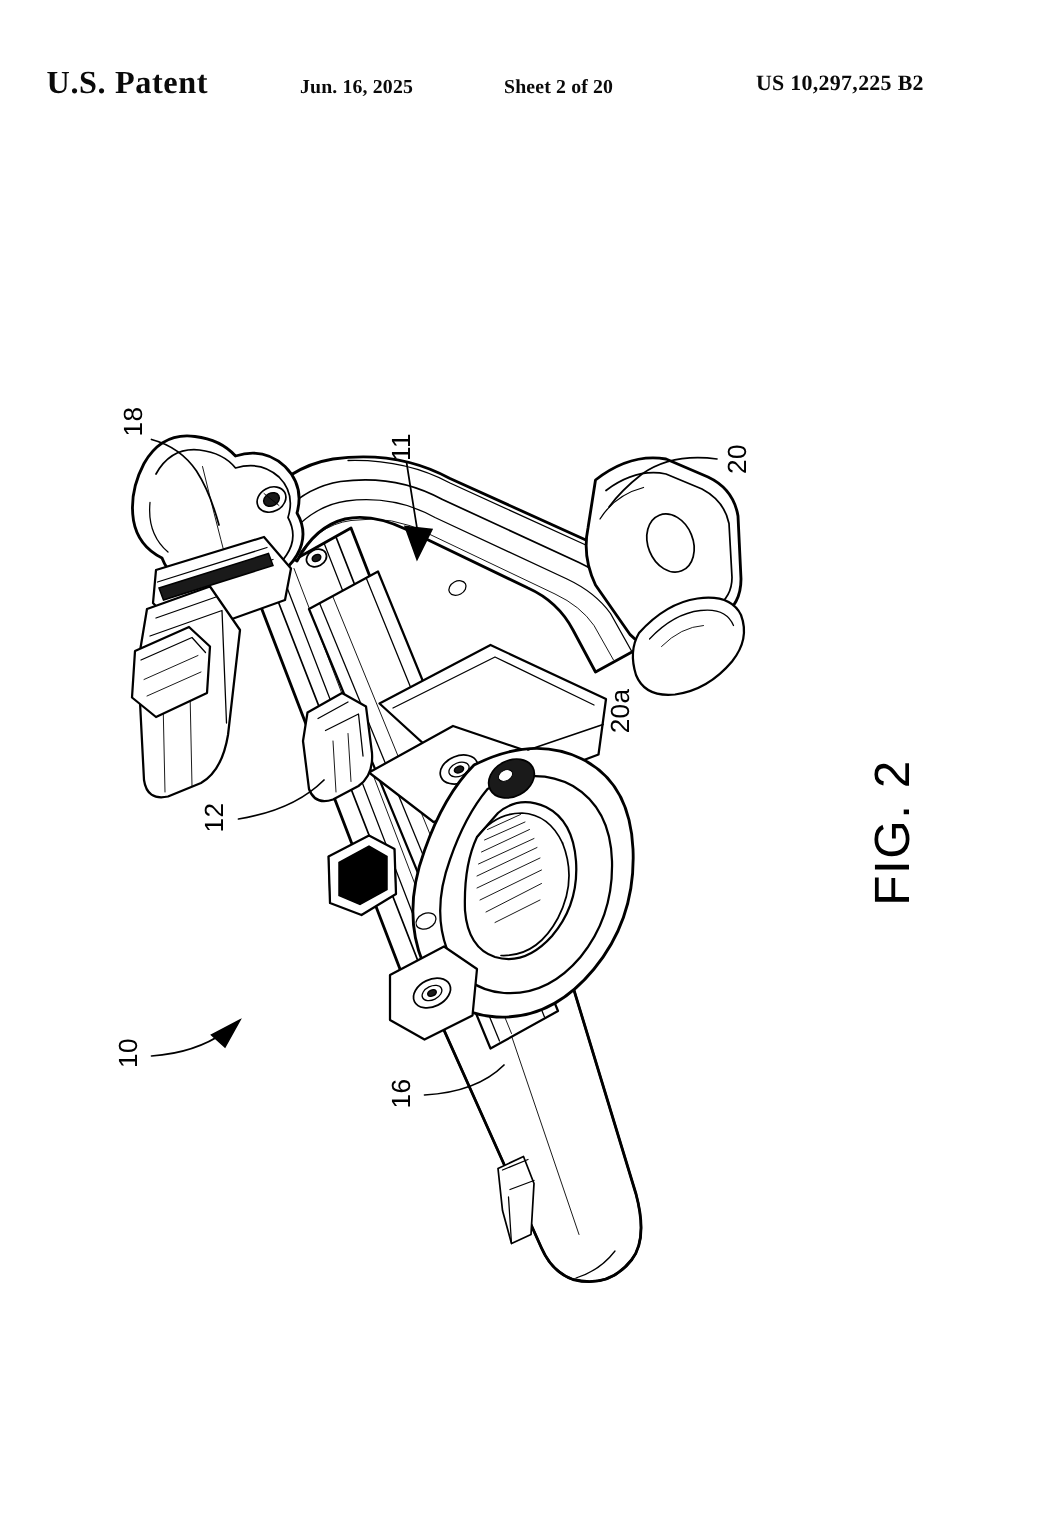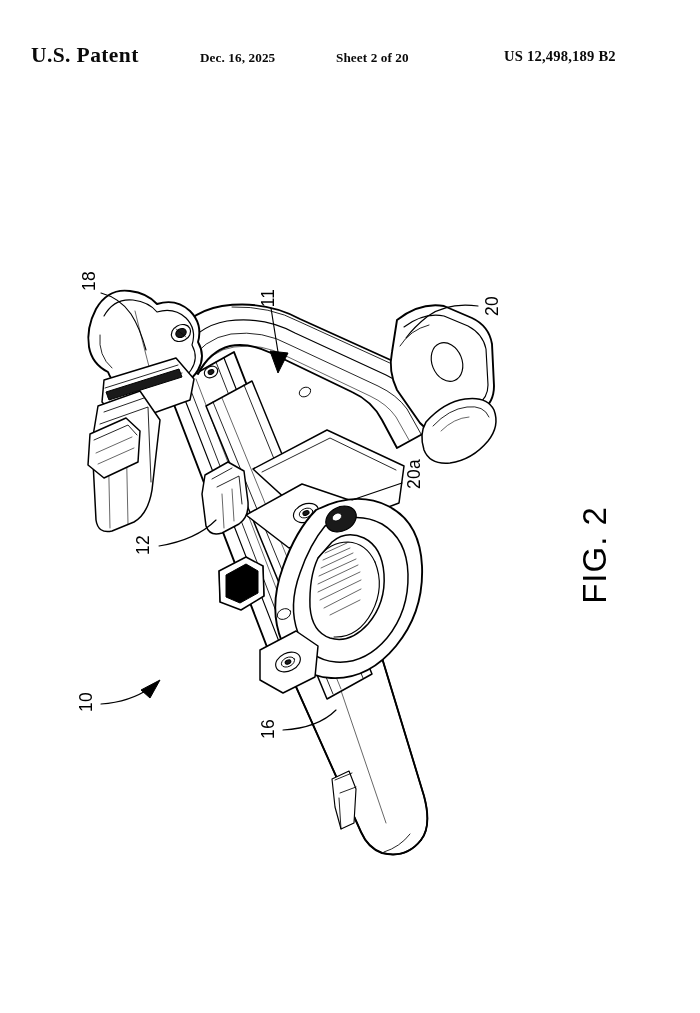--- a/index.html
+++ b/index.html
@@ -116,23 +116,23 @@
     transform: translate(-50%, -50%) rotate(-90deg);
   }
 </style>
 </head>
 <body>
 
 <div id="sheet">
 
   <div id="patent-header">
     <div class="hdr" id="hdr-office">U.S. Patent</div>
-    <div class="hdr" id="hdr-date">Dec. 16, 2025</div>
+    <div class="hdr" id="hdr-date">Jun. 16, 2025</div>
     <div class="hdr" id="hdr-sheet">Sheet 2 of 20</div>
-    <div class="hdr" id="hdr-number">US 12,498,189 B2</div>
+    <div class="hdr" id="hdr-number">US 10,297,225 B2</div>
   </div>
 
   <div id="fig-label">FIG. 2</div>
 
   <div id="drawing-area">
     <svg id="drawing-svg" viewBox="0 0 700 923" xmlns="http://www.w3.org/2000/svg">
 
       <g>
         <path class="ln w-out fill-white" d="M233 456 L330 397 L424 706 Q432 736 421 750 Q406 769 382 763 Q368 758 361 742 L233 456 Z"></path>
         <path class="ln w-main" d="M330 397 L424 706 Q432 736 421 750"></path>

